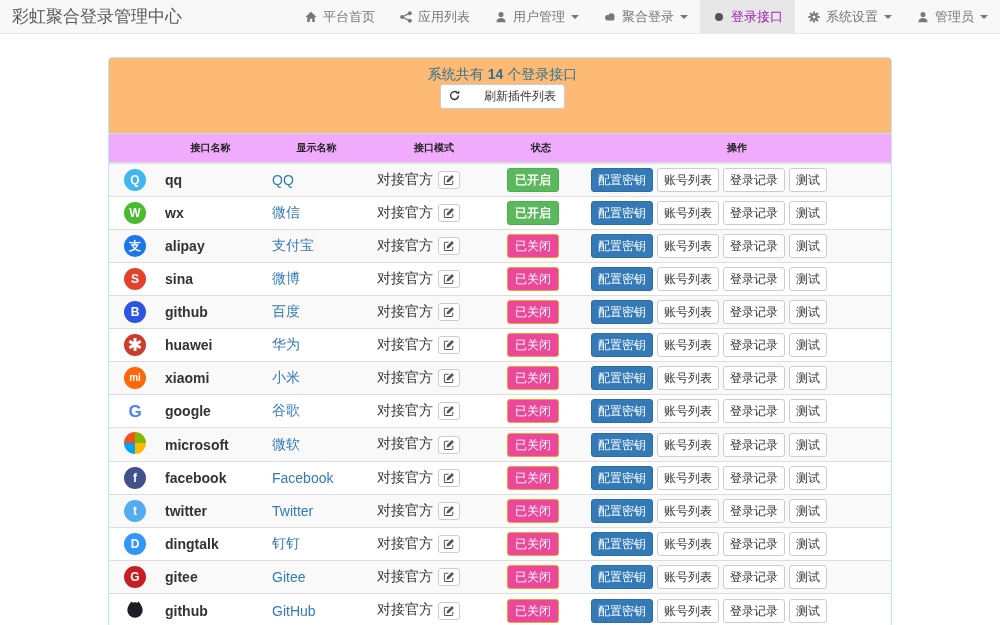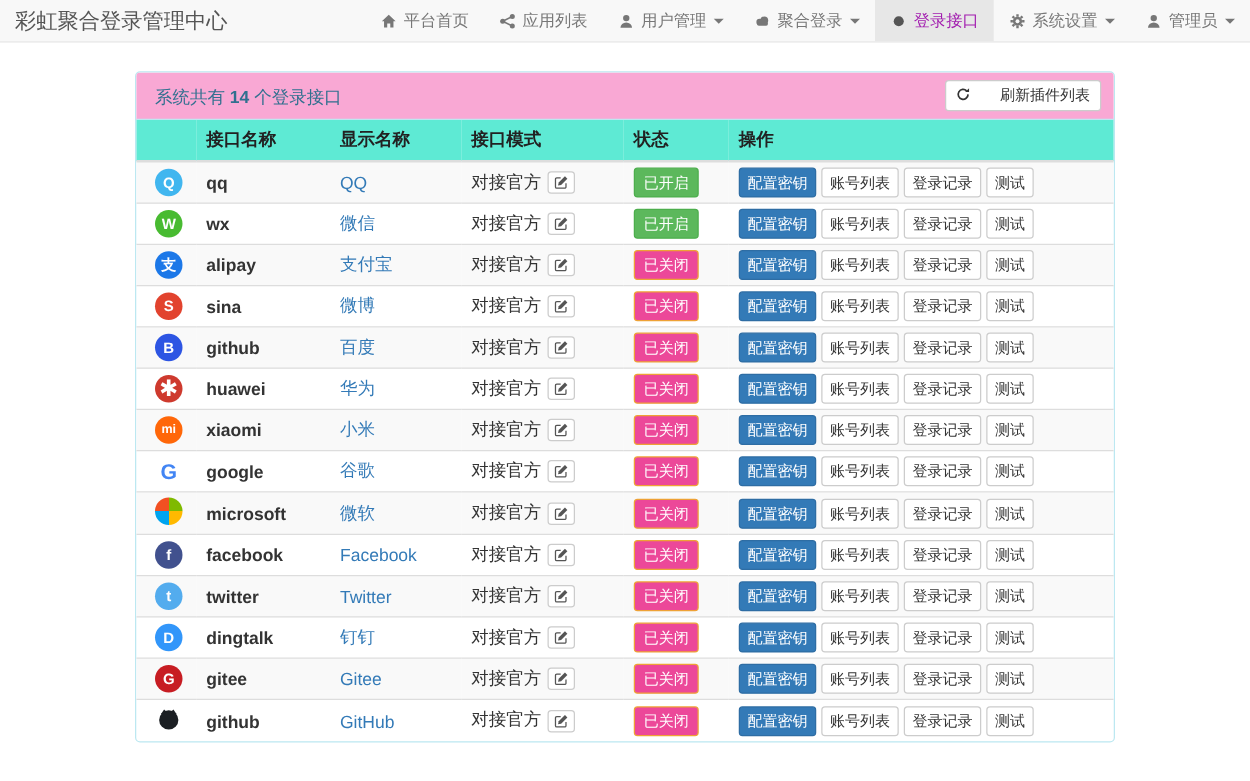--- a/index.html
+++ b/index.html
@@ -25,37 +25,37 @@
   .nav-icon svg { width:14px; height:14px; }
   .caret {
     display:inline-block; width:0; height:0; margin-left:1px;
     border-left:4px solid transparent; border-right:4px solid transparent;
     border-top:4px solid #777;
   }
   
   .container { width:784px; margin:23px auto 0; }
   .panel { border:1px solid #bce8f1; border-radius:4px; background:#fff; overflow:hidden; }
   .panel-heading {
-    background:#f9a8d4; color:#31708f; border-bottom:1px solid #bce8f1;
-    padding:6px 10px 6px 15px; display:flex; align-items:center; justify-content:space-between;
+    background:#fdba74; color:#31708f; border-bottom:1px solid #bce8f1;
+    padding:6px 10px 24px 15px; display:flex; align-items:center; justify-content:space-between;flex-direction:column;
   }
   .panel-title { font-size:14px; line-height:20px; }
   .panel-title b { font-weight:bold; }
   .refresh-btn {
     display:inline-flex; align-items:center; gap:21px;
     background:#fff; border:1px solid #ccc; border-radius:3px; color:#333;
     font-size:12px; padding:3px 8px; cursor:pointer;
     font-family:inherit;
   }
   .refresh-btn svg { width:11px; height:11px; }
   
   table { width:100%; border-collapse:collapse; }
   thead th {
-    text-align:left; font-weight:bold; color:#222; font-size:14px;
-    padding:7px 8px; border-bottom:2px solid #ddd; background:#5eead4;
+    text-align:center; font-weight:bold; color:#222; font-size:10px;
+    padding:7px 8px; border-bottom:2px solid #ddd; background:#f0abfc;
   }
   tbody td { padding:4px 8px; border-top:1px solid #ddd; vertical-align:middle; height:33px; }
   tbody tr:first-child td { border-top:none; }
   tbody tr:nth-child(odd) { background:#f9f9f9; }
   th.col-icon, td.col-icon { width:48px; padding-left:15px; }
   th.col-name, td.col-name { width:107px; }
   th.col-display, td.col-display { width:105px; }
   th.col-mode, td.col-mode { width:130px; }
   th.col-status, td.col-status { width:84px; }
   .cell-name { font-weight:bold; color:#333; }
@@ -72,21 +72,21 @@
     display:inline-flex; align-items:center; justify-content:center;
     background:#fff; border:1px solid #ccc; border-radius:3px;
     padding:2px 4px; margin-left:5px; cursor:pointer; vertical-align:middle;
   }
   .edit-btn svg { width:12px; height:12px; }
   
   .status-badge {
     display:inline-block; color:#fff; font-size:12px; line-height:1.5;
     padding:2px 7px; border-radius:3px; cursor:pointer; border:1px solid transparent;
   }
-  .status-on  { background:#5cb85c; border-color:#4cae4c; }
+  .status-on  { background:#5cb85c; border-color:#4cae4c;font-weight:bold; }
   .status-off { background:#ec4899; border-color:#eea236; }
   
   .action-btn {
     display:inline-block; font-size:12px; line-height:1.5; padding:2px 6px;
     border-radius:3px; margin-right:4px; cursor:pointer; font-family:inherit;
   }
   .btn-default { background:#fff; border:1px solid #ccc; color:#333; }
   .btn-primary { background:#337ab7; border:1px solid #2e6da4; color:#fff; }
 </style>
 </head>

